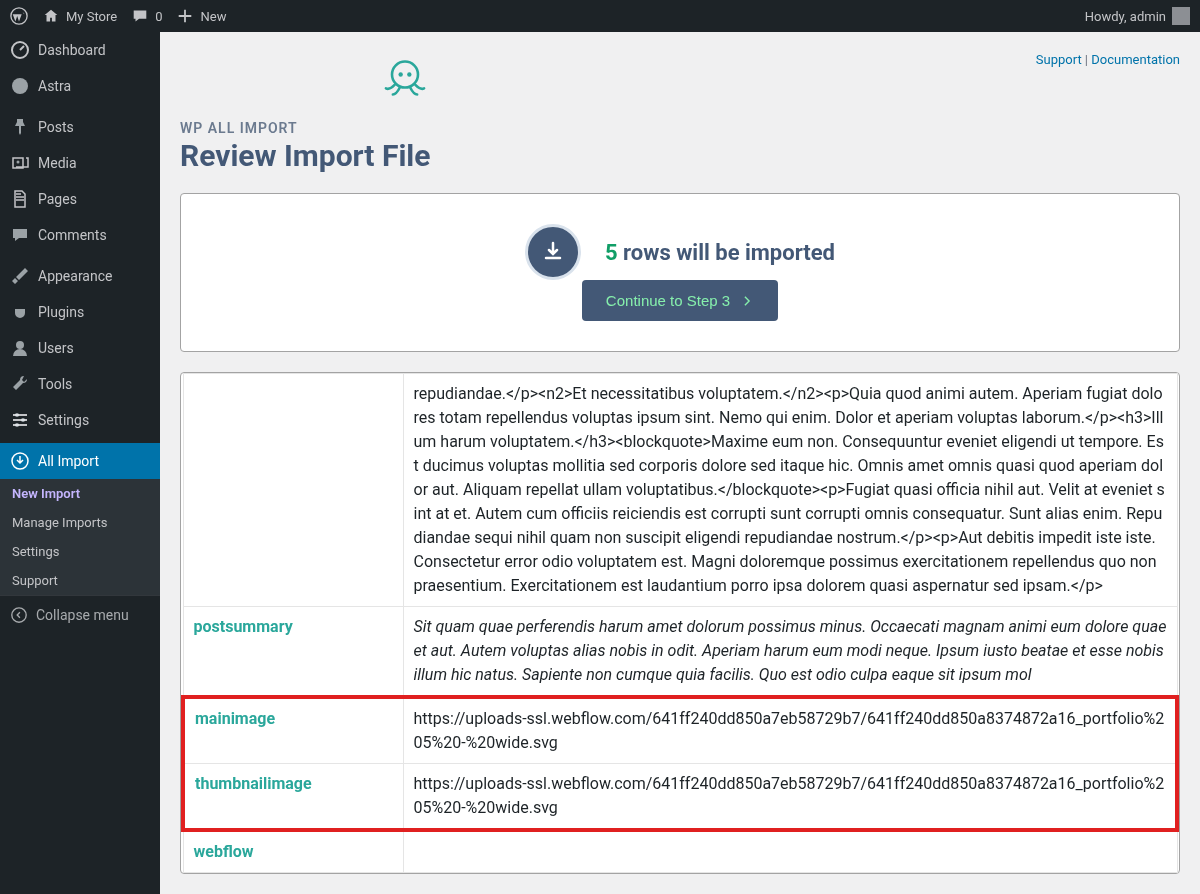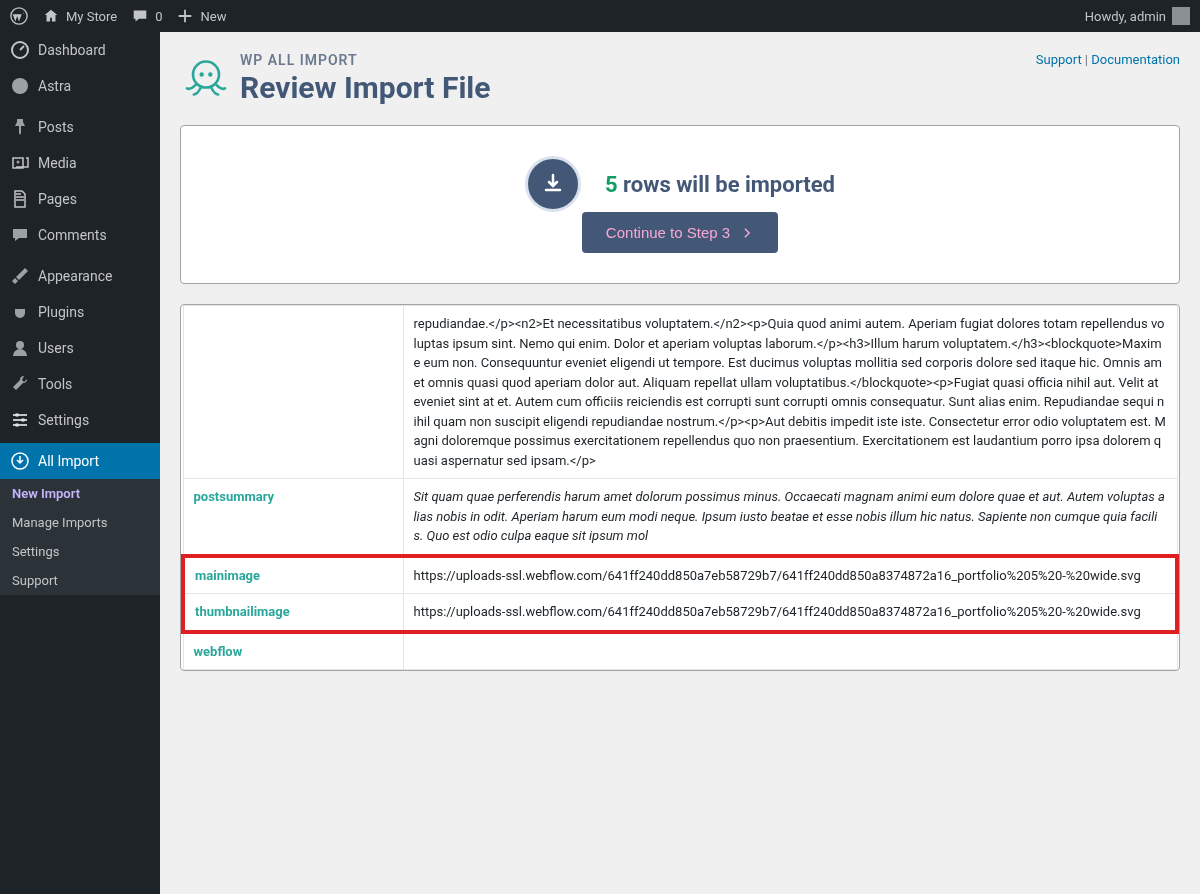--- a/index.html
+++ b/index.html
@@ -17,37 +17,37 @@
 .sidebar-item svg { width: 20px; height: 20px; fill: rgba(240,246,252,0.6); }
 .sidebar-item.active svg { fill: #fff; }
 .sidebar-sep { height: 5px; }
 .sidebar-sub { background: #2c3338; }
 .sidebar-sub-item { padding: 7px 12px; cursor: pointer; color: #c3c4c7; font-size: 13px; }
 .sidebar-sub-item.current { color: #c4b5fd; font-weight: 600; }
 .collapse { display: flex; align-items: center; gap: 8px; padding: 10px; color: #a7aaad; cursor: pointer; border-top: 1px solid #32373c; }
 .collapse svg { width: 18px; height: 18px; fill: #a7aaad; }
 .content { flex: 1; padding: 20px; }
 .page-header { display: flex; justify-content: space-between; align-items: flex-start; padding: 0 0 20px 0; }
-.page-header-left { display: flex; gap: 8px; align-items: flex-start; }
+.page-header-left { display: flex; gap: 16px; align-items: flex-end; flex-direction: column; }
 .octopus-icon { width: 52px; height: 52px; }
 .plugin-name { color: #6b7a8f; font-size: 14px; letter-spacing: 1px; font-weight: 600; }
 .page-title { color: #435876; font-size: 30px; font-weight: 700; margin-top: 2px; }
 .header-links { font-size: 13px; color: #6b7280; }
 .header-links a { color: #0073aa; text-decoration: none; }
 .panel { background: #fff; border: 1px solid #a3a3a3; border-radius: 4px; margin-bottom: 20px; flex-direction: column; }
 .summary-panel { display: flex; align-items: center; justify-content: space-between; padding: 30px; }
 .summary-left { display: flex; align-items: center; gap: 24px; }
 .download-badge { width: 56px; height: 56px; border-radius: 50%; background: #435876; display: flex; align-items: center; justify-content: center; border: 3px solid #d9e2ec; }
 .download-badge svg { width: 24px; height: 24px; fill: #fff; }
 .rows-line { font-size: 22px; color: #435876; font-weight: 700; }
 .rows-count { color: #119e67; }
 .summary-sub { font-size: 16px; color: #6b7a8f; margin-top: 4px; }
-.continue-btn { background: #435876; color: #f9a8d4; padding: 12px 24px; border-radius: 4px; font-size: 15px; display: flex; align-items: center; gap: 10px; cursor: pointer; border: none; }
+.continue-btn { background: #435876; color: #86efac; padding: 12px 24px; border-radius: 4px; font-size: 15px; display: flex; align-items: center; gap: 10px; cursor: pointer; border: none; }
 .continue-btn svg { width: 14px; height: 14px; fill: rgba(255,255,255,0.6); }
-.data-table { width: 100%; border-collapse: collapse; font-size: 13px; }
+.data-table { width: 100%; border-collapse: collapse; font-size: 16px; }
 .data-table td { border: 1px solid #e5e5e5; padding: 8px 10px; vertical-align: top; line-height: 1.5; }
 .data-table td.key { color: #2aa79b; font-weight: 700; width: 220px; }
 .highlight-box { border: 4px solid #e02020; }
 .bottom-panel { padding: 30px; text-align: center; display: flex; align-items: center; justify-content: center; gap: 14px; }
 .pin-badge { width: 36px; height: 36px; border-radius: 50%; background: #2dbd66; display: flex; align-items: center; justify-content: center; }
 .pin-badge svg { width: 18px; height: 18px; fill: #fff; }
 .bottom-text { font-size: 16px; color: #435876; font-weight: 600; }
 .bottom-text .node { color: #119e67; }
 .bottom-text .newpost { color: #119e67; }
 </style>
@@ -172,20 +172,27 @@
           <path d="M10 5 v7 M7 9 l3 3 3-3" fill="none" stroke="#fff" stroke-width="1.5"></path>
         </svg>
         <span>All Import</span>
       </div>
     <div class="sidebar-sub">
       <div class="sidebar-sub-item current">New Import</div>
       <div class="sidebar-sub-item">Manage Imports</div>
       <div class="sidebar-sub-item">Settings</div>
       <div class="sidebar-sub-item">Support</div>
     </div>
+    <div class="collapse">
+        <svg viewBox="0 0 20 20">
+          <circle cx="10" cy="10" r="8" fill="none" stroke="currentColor" stroke-width="1.5"></circle>
+          <path d="M11 7 l-3 3 3 3" fill="none" stroke="currentColor" stroke-width="1.5"></path>
+        </svg>
+        <span>Collapse menu</span>
+      </div>
   </div>
 
   <div class="content">
     <div class="page-header">
       <div class="page-header-left">
         <svg class="octopus-icon" viewBox="0 0 60 60">
           <circle cx="30" cy="26" r="15" fill="none" stroke="#2aa79b" stroke-width="3"></circle>
           <circle cx="25" cy="26" r="2.5" fill="#2aa79b"></circle>
           <circle cx="35" cy="26" r="2.5" fill="#2aa79b"></circle>
           <path d="M18 38 q-6 6 -10 4 M24 41 q-4 8 -8 8 M36 41 q4 8 8 8 M42 38 q6 6 10 4" fill="none" stroke="#2aa79b" stroke-width="3" stroke-linecap="round"></path>

